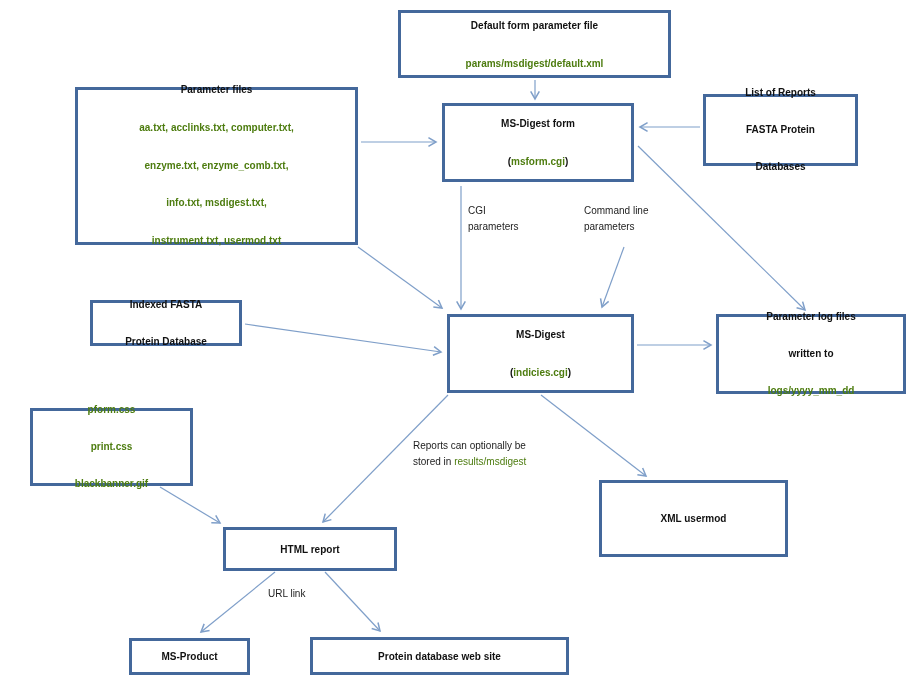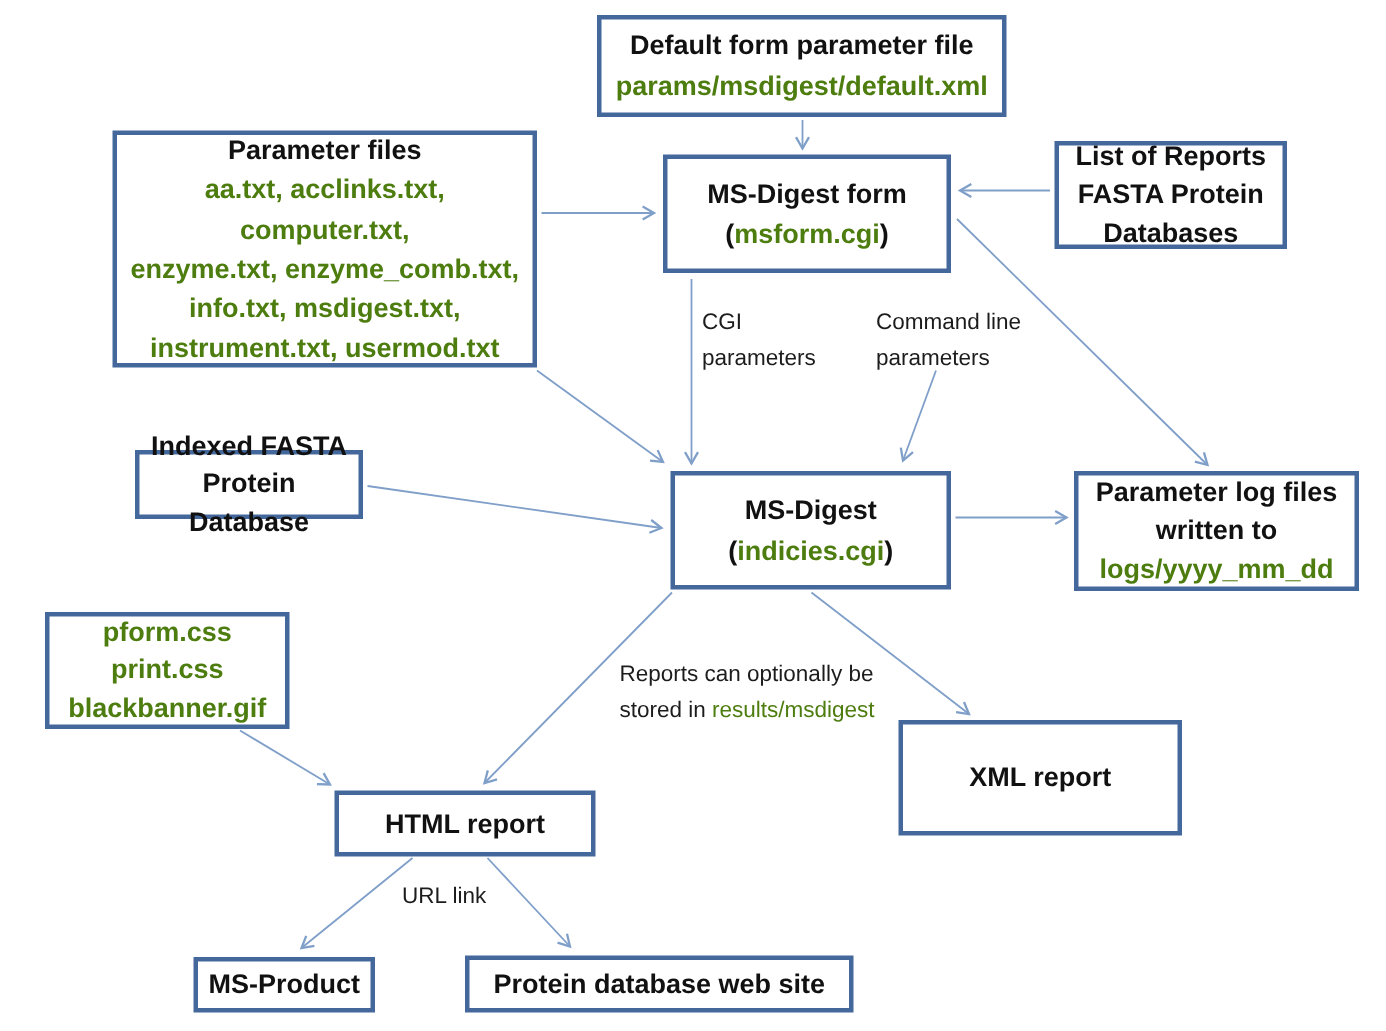--- a/index.html
+++ b/index.html
@@ -2,24 +2,24 @@
 <html><head>
 <meta charset="utf-8">
 <style>
   * { margin:0; padding:0; box-sizing:border-box; }
   html,body { width:924px; height:687px; background:#ffffff; overflow:hidden;
               font-family:"Liberation Sans", sans-serif; }
   .canvas { position:relative; width:924px; height:687px; background:#fff; }
   .arrow-layer { position:absolute; left:0; top:0; width:924px; height:687px; pointer-events:none; }
   .box { position:absolute; border:3px solid #44689b; background:#fff;
          display:flex; flex-direction:column; align-items:center; justify-content:center;
-         text-align:center; font-weight:bold; font-size:18px; color:#111;
-         line-height:1.5; z-index:2; }
+         text-align:center; font-weight:bold; font-size:10px; color:#111;
+         line-height:1.5; z-index:2;gap:23px; }
   .red { color:#4d7c0f; }
-  .note { position:absolute; font-size:15px; color:#1c1c1c; line-height:1.6;
+  .note { position:absolute; font-size:10px; color:#1c1c1c; line-height:1.6;
           font-weight:normal; z-index:2; background:transparent; }
 </style>
 </head>
 <body>
 
 <div class="canvas">
 
   <svg class="arrow-layer" width="924" height="687" viewBox="0 0 924 687">
     <defs>
       <marker id="ah" viewBox="0 0 10 10" refX="8" refY="5" markerWidth="9" markerHeight="9" orient="auto-start-reverse">
@@ -92,21 +92,21 @@
     <div class="red">pform.css</div>
     <div class="red">print.css</div>
     <div class="red">blackbanner.gif</div>
   </div>
 
   <div class="box" style="left:223px;top:527px;width:174px;height:44px">
     <div>HTML report</div>
   </div>
 
   <div class="box" style="left:599px;top:480px;width:189px;height:77px">
-    <div>XML report</div>
+    <div>XML usermod</div>
   </div>
 
   <div class="box" style="left:129px;top:638px;width:121px;height:37px">
     <div>MS-Product</div>
   </div>
 
   <div class="box" style="left:310px;top:637px;width:259px;height:38px">
     <div>Protein database web site</div>
   </div>
 

